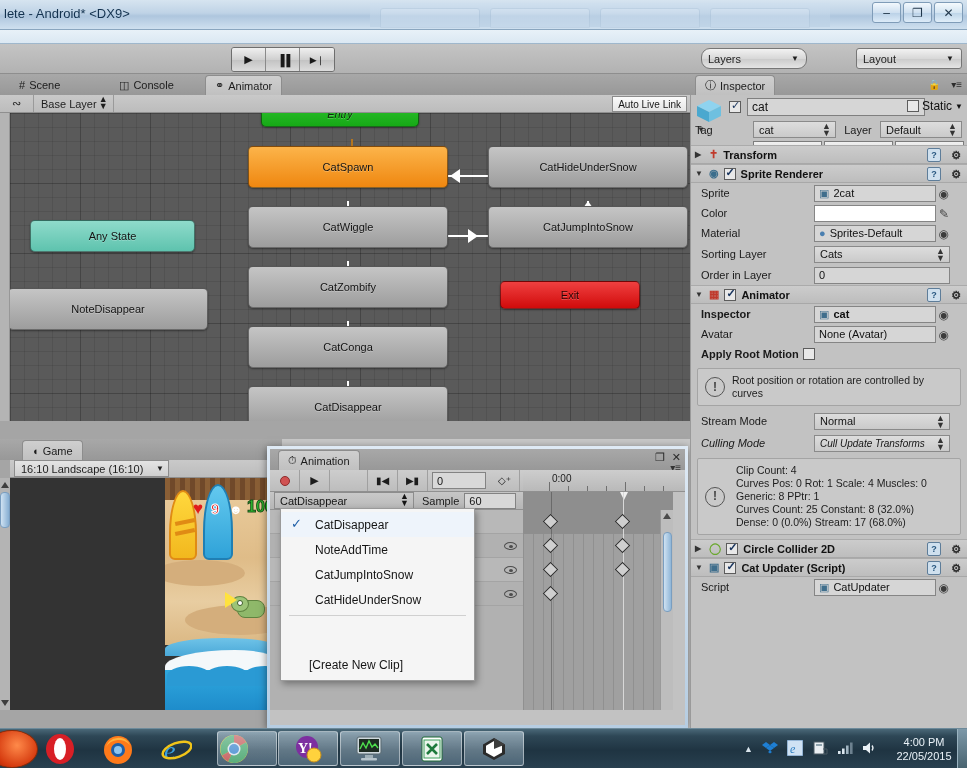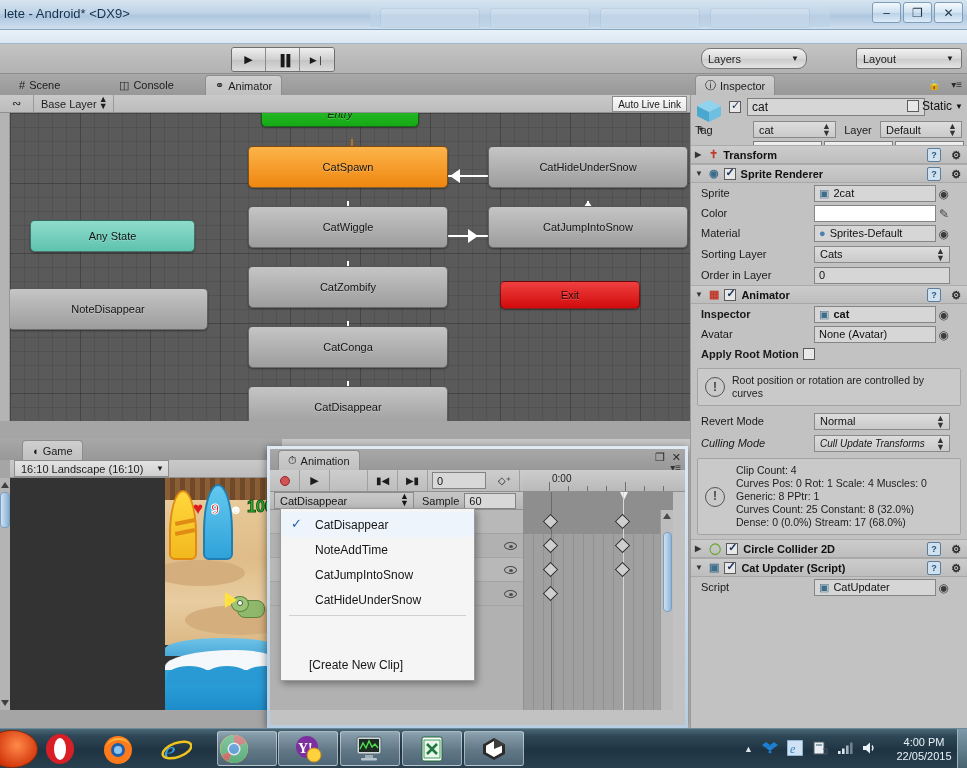--- a/index.html
+++ b/index.html
@@ -796,21 +796,21 @@
       </div>
       <div class="prop-row">
         <span class="prop-label" style="width:auto;font-weight:bold;">Apply Root Motion</span>
         <span class="cb" style="margin-left:4px;"></span>
       </div>
       <div class="infobox">
         <span class="warn-ico">!</span>
         <span>Root position or rotation are controlled by curves</span>
       </div>
       <div class="prop-row" style="height:22px;">
-        <span class="prop-label">Revert Mode</span>
+        <span class="prop-label">Stream Mode</span>
         <div class="mini-drop" style="width:136px;">
           <span>Normal</span>
           <span class="updown">▲<br>▼</span>
         </div>
       </div>
       <div class="prop-row" style="height:22px;font-style:italic;">
         <span class="prop-label">Culling Mode</span>
         <div class="mini-drop" style="width:136px;font-size:10px;">
           <span>Cull Update Transforms</span>
           <span class="updown">▲<br>▼</span>

